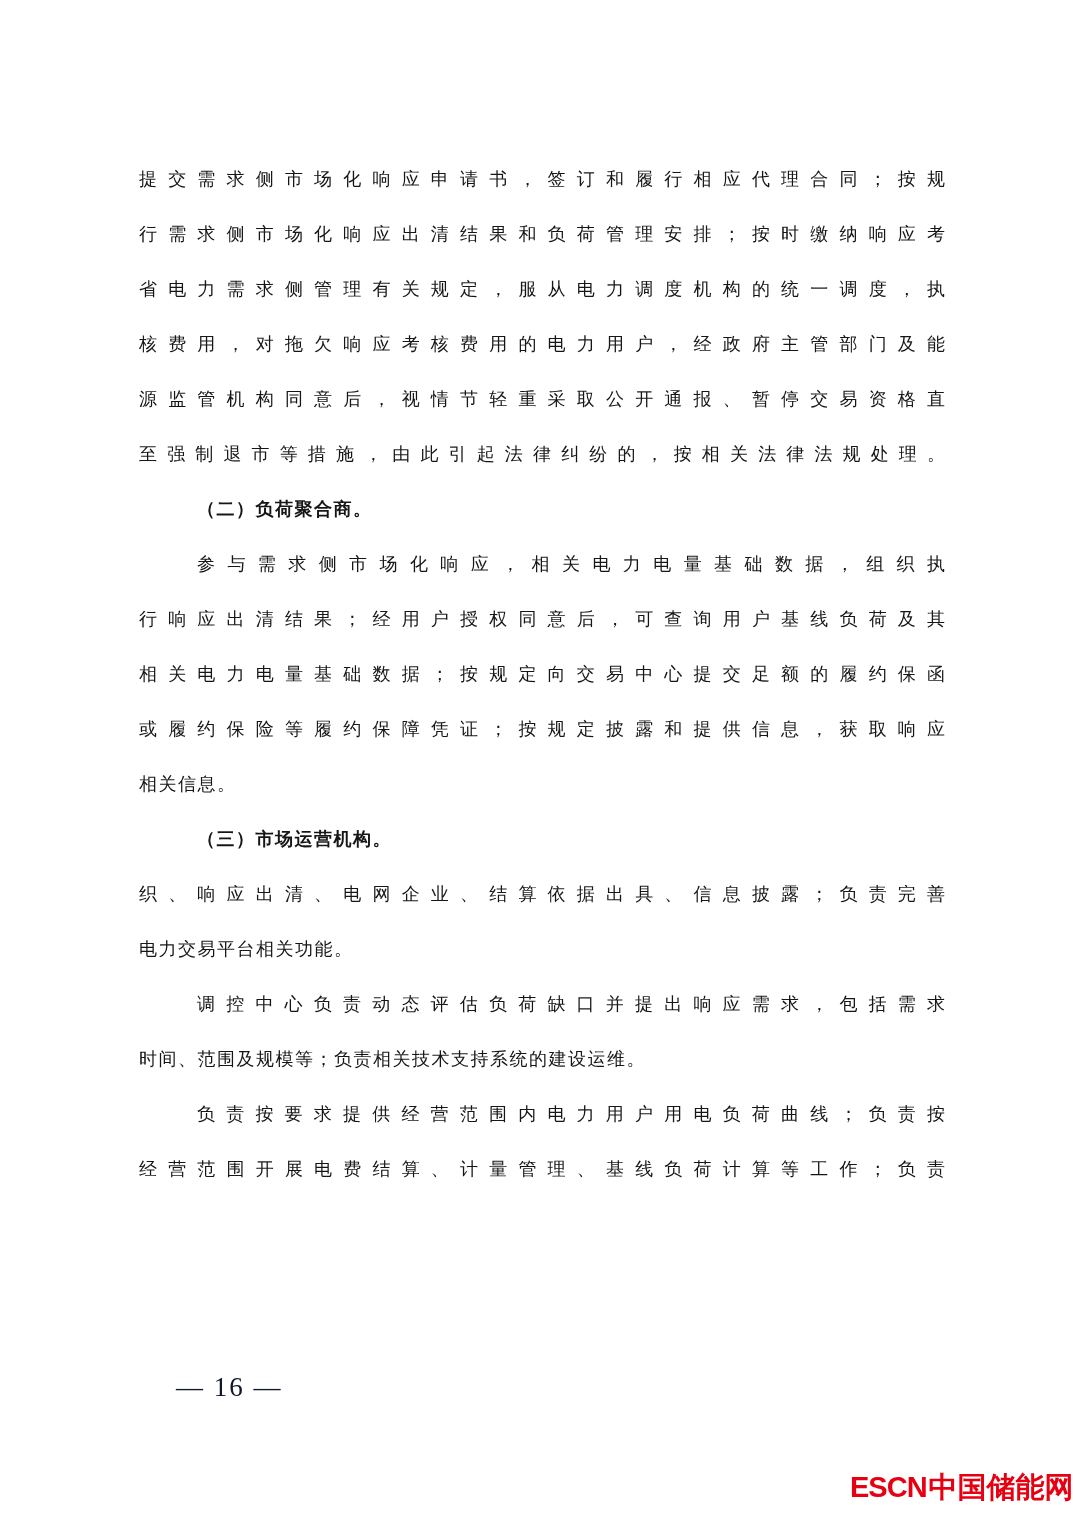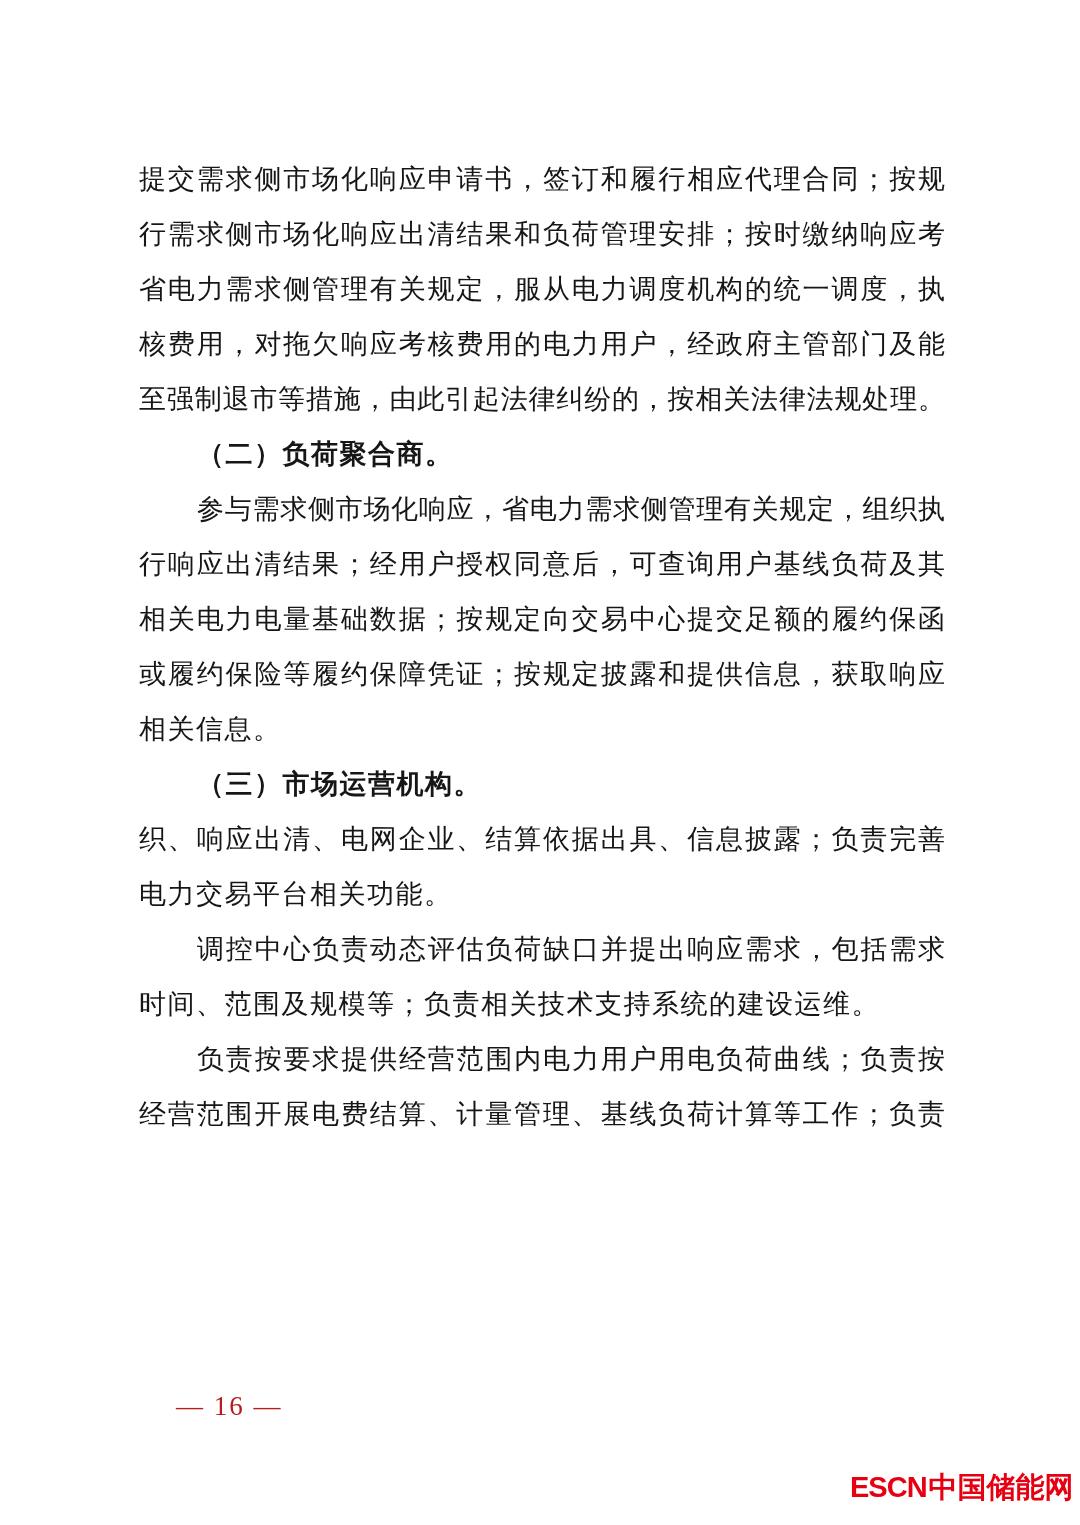--- a/index.html
+++ b/index.html
@@ -18,21 +18,21 @@
   .content {
     position: absolute;
     left: 139px;
     top: 152px;
     width: 806px;
     color: #161616;
   }
   .line {
     height: 55px;
     line-height: 55px;
-    font-size: 27px;
+    font-size: 18px;
     white-space: normal;
     overflow: hidden;
   }
   
   .j {
     text-align: justify;
     text-align-last: justify;
   }
   
   .ind {
@@ -46,23 +46,22 @@
   
   .last {
     letter-spacing: 1.5px;
   }
   .footer-pageno {
     position: absolute;
     left: 176px;
     top: 1372px;
     font-size: 27px;
     line-height: 30px;
-    color: #b91c1c;
+    color: #0f172a;
     letter-spacing: 2px;
-    margin-top: 19px;
   }
   .escn-logo {
     position: absolute;
     left: 850px;
     top: 1471px;
     display: flex;
     align-items: baseline;
     white-space: nowrap;
   }
   .escn-logo .en {
@@ -83,23 +82,24 @@
 </head>
 <body>
 
 <div class="page">
 
   <div class="content">
     <div class="line j">提交需求侧市场化响应申请书，签订和履行相应代理合同；按规</div>
     <div class="line j">行需求侧市场化响应出清结果和负荷管理安排；按时缴纳响应考</div>
     <div class="line j">省电力需求侧管理有关规定，服从电力调度机构的统一调度，执</div>
     <div class="line j">核费用，对拖欠响应考核费用的电力用户，经政府主管部门及能</div>
+    <div class="line j">源监管机构同意后，视情节轻重采取公开通报、暂停交易资格直</div>
     <div class="line j">至强制退市等措施，由此引起法律纠纷的，按相关法律法规处理。</div>
     <div class="line heading ind">（二）负荷聚合商。</div>
-    <div class="line j ind">参与需求侧市场化响应，省电力需求侧管理有关规定，组织执</div>
+    <div class="line j ind">参与需求侧市场化响应，相关电力电量基础数据，组织执</div>
     <div class="line j">行响应出清结果；经用户授权同意后，可查询用户基线负荷及其</div>
     <div class="line j">相关电力电量基础数据；按规定向交易中心提交足额的履约保函</div>
     <div class="line j">或履约保险等履约保障凭证；按规定披露和提供信息，获取响应</div>
     <div class="line last">相关信息。</div>
     <div class="line heading ind">（三）市场运营机构。</div>
     <div class="line j">织、响应出清、电网企业、结算依据出具、信息披露；负责完善</div>
     <div class="line last">电力交易平台相关功能。</div>
     <div class="line j ind">调控中心负责动态评估负荷缺口并提出响应需求，包括需求</div>
     <div class="line last">时间、范围及规模等；负责相关技术支持系统的建设运维。</div>
     <div class="line j ind">负责按要求提供经营范围内电力用户用电负荷曲线；负责按</div>

